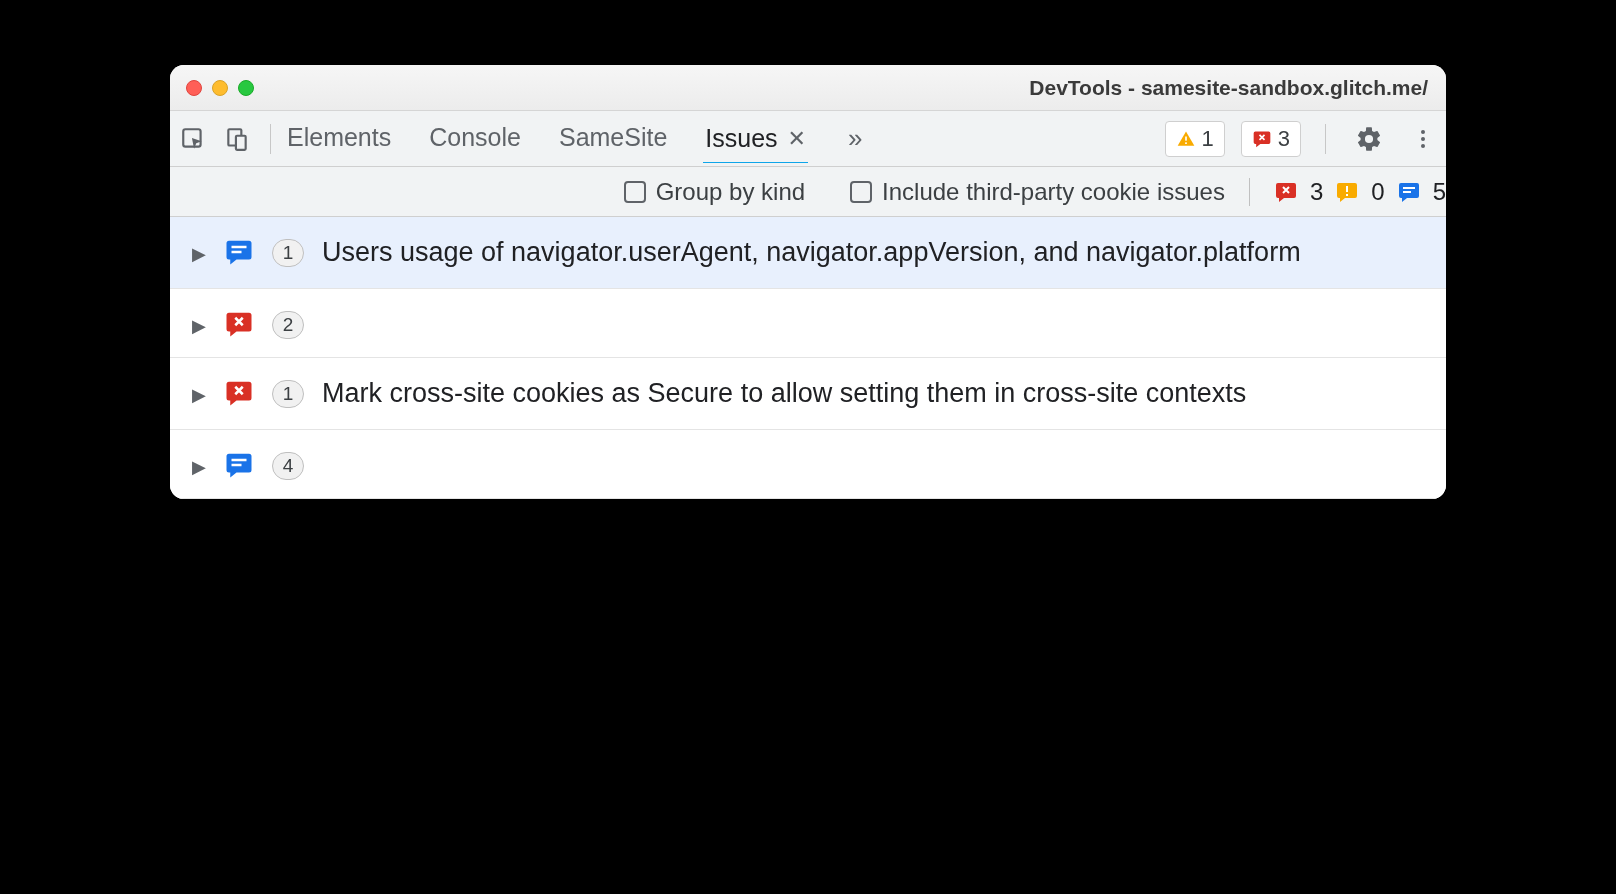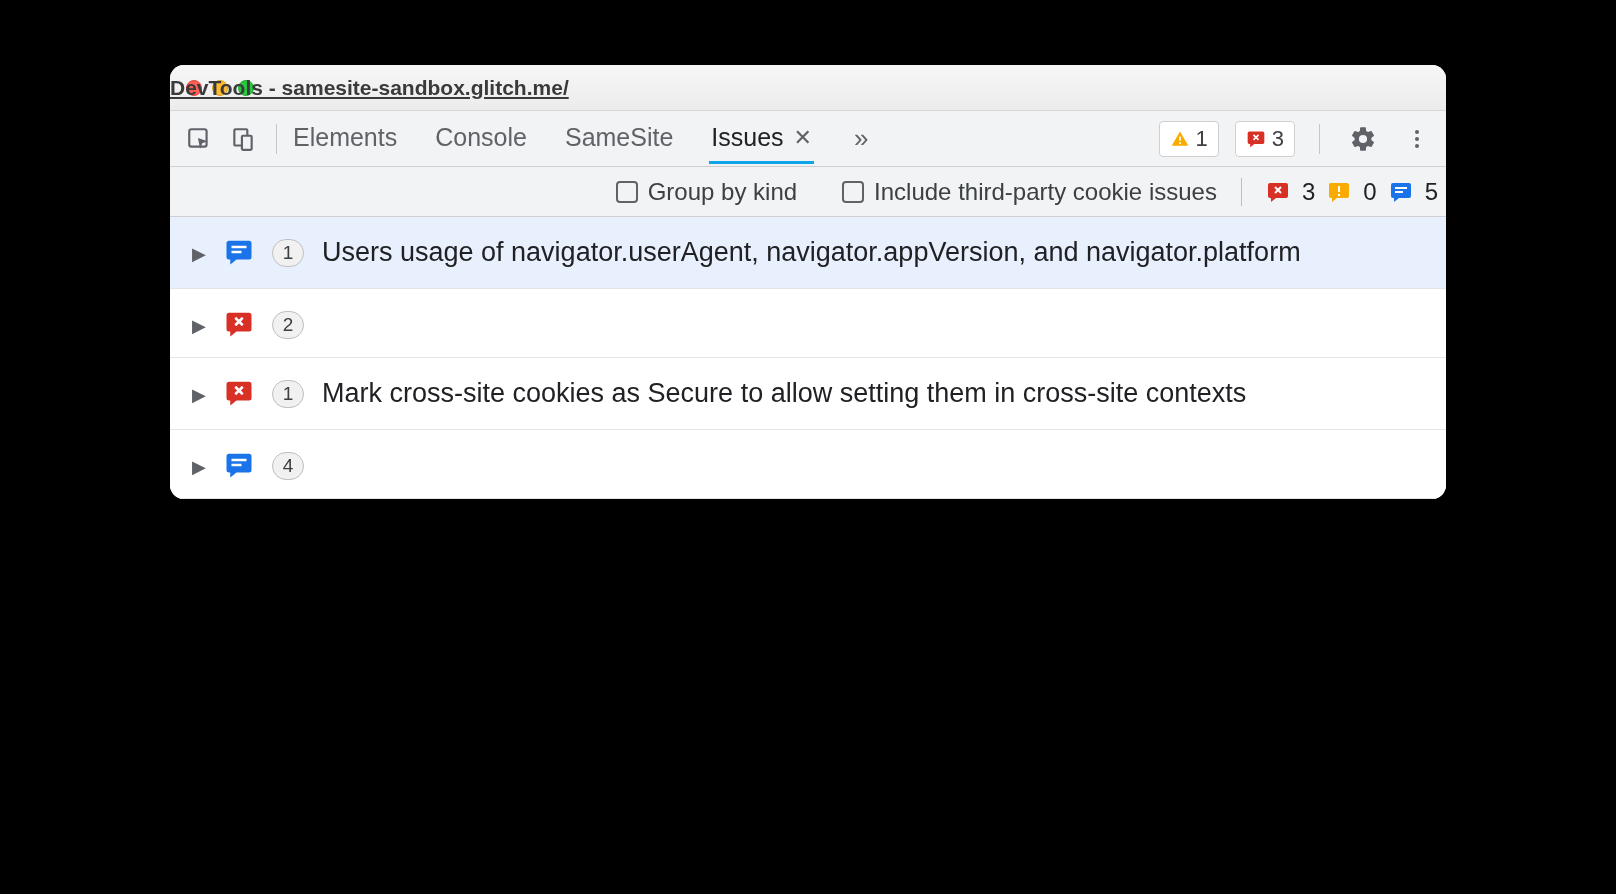--- a/index.html
+++ b/index.html
@@ -28,57 +28,56 @@
     background: linear-gradient(#f6f6f6,#ececec);
     border-bottom: 1px solid #d5d5d5;
     position: relative;
   }
   .traffic { display: flex; gap: 10px; }
   .dot { width: 16px; height: 16px; border-radius: 50%; }
   .dot.red { background:#ff5f57; border:1px solid #e0443e;}
   .dot.yellow { background:#febc2e; border:1px solid #d9a227;}
   .dot.green { background:#28c840; border:1px solid #1aab29;}
   .titlebar-title {
-    position:absolute; left:0; right:12px; text-align:left;
+    position:absolute; left:0; right:18px; text-align:right;
     font-size: 21px; font-weight:600; color:#3a3a3a;
     pointer-events:none;
-    text-decoration:underline;
   }
   .toolbar {
     height: 56px;
     display:flex;
     align-items:center;
-    padding: 0 10px;
+    padding: 0 4px;
     border-bottom: 1px solid #cfcfcf;
     gap: 6px;
     background:#f1f3f4;
   }
   .tbicon {
     width:38px; height:38px; display:flex; align-items:center; justify-content:center;
     color:#5f6368;
   }
   .vdiv { width:1px; height:30px; background:#c7c7c7; margin:0 8px;}
   .tabs { display:flex; align-items:center; gap: 34px; font-size:25px; color:#5f6368;}
   .tab { padding: 10px 2px 12px; cursor:pointer; display:flex; align-items:center; gap:10px;}
-  .tab.active { color:#202124; border-bottom:3px solid #0ea5e9; padding-bottom:9px; font-weight:500;}
+  .tab.active { color:#202124; border-bottom:1px solid #0ea5e9; padding-bottom:9px; font-weight:500;}
   .close-x { font-size:22px; color:#5f6368; }
   .chev { font-size:26px; color:#5f6368; padding:0 6px;}
   .spacer { flex:1; }
   .badge {
     display:inline-flex; align-items:center; gap:6px;
     border:1px solid #cfcfcf; border-radius:4px;
     padding: 4px 10px; font-size:22px; color:#3c4043; background:#fff;
   }
   .toolbar .icon-actions { display:flex; gap:16px; align-items:center; }
 
   .filterbar {
     height: 50px;
     display:flex; align-items:center; justify-content:flex-end;
     gap: 18px;
-    padding: 0 8px;
+    padding: 0 0;
     font-size: 24px;
     color:#3c4043;
     border-bottom:1px solid #cfcfcf;
     background:#f1f3f4;
   }
   .check {
     width:22px; height:22px; border:2px solid #5f6368; border-radius:4px; display:inline-block;
     vertical-align:middle;
   }
   .filter-counts { display:flex; align-items:center; gap:12px; font-size:24px; color:#202124; font-weight:500;}

